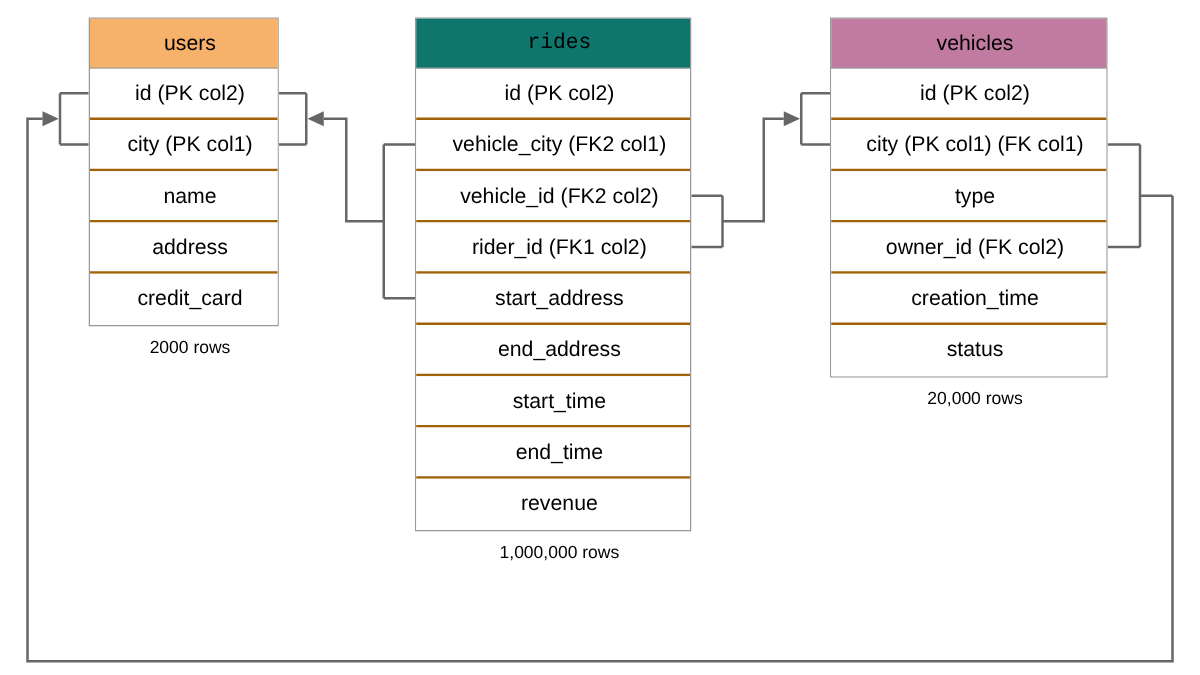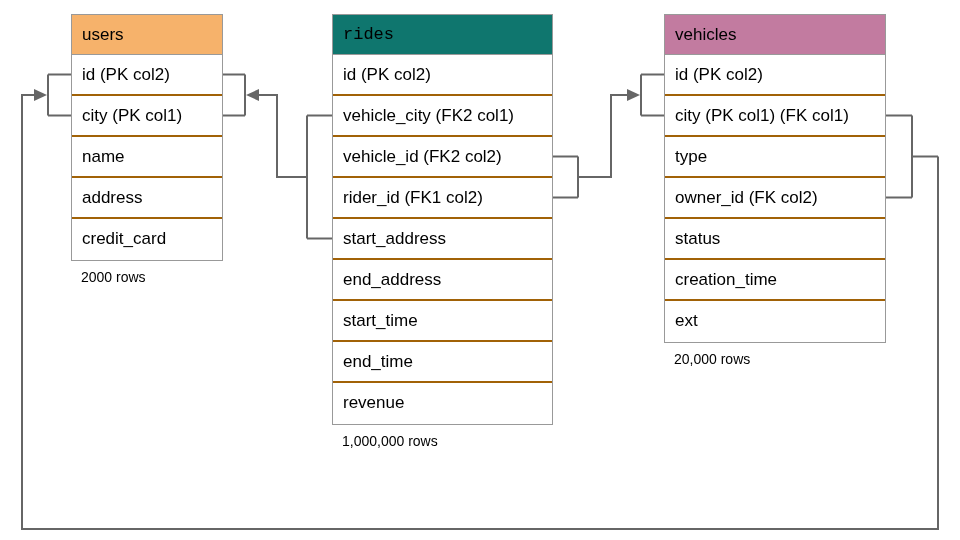--- a/index.html
+++ b/index.html
@@ -7,20 +7,21 @@
     padding: 0;
     background: #ffffff;
     font-family: "Liberation Sans", sans-serif;
   }
   .canvas {
     position: relative;
     width: 960px;
     height: 540px;
     background: #ffffff;
     overflow: hidden;
+    text-align: center;
   }
   .connectors {
     position: absolute;
     left: 0;
     top: 0;
   }
   .connectors path {
     fill: none;
     stroke: #666666;
     stroke-width: 2;
@@ -118,20 +119,19 @@
     <div class="cnt">1,000,000 rows</div>
   </div>
 
   <div class="tbl" style="left:664px; top:14px; width:222px;">
     <div class="tblbox">
       <div class="hdr" style="background: rgb(194, 123, 160);">vehicles</div>
       <div class="colrow">id (PK col2)</div>
       <div class="colrow">city (PK col1) (FK col1)</div>
       <div class="colrow">type</div>
       <div class="colrow">owner_id (FK col2)</div>
+      <div class="colrow">creation_time</div>
       <div class="colrow">status</div>
-      <div class="colrow">creation_time</div>
-      <div class="colrow">ext</div>
     </div>
     <div class="cnt">20,000 rows</div>
   </div>
 
 </div>
 
 </body></html>

